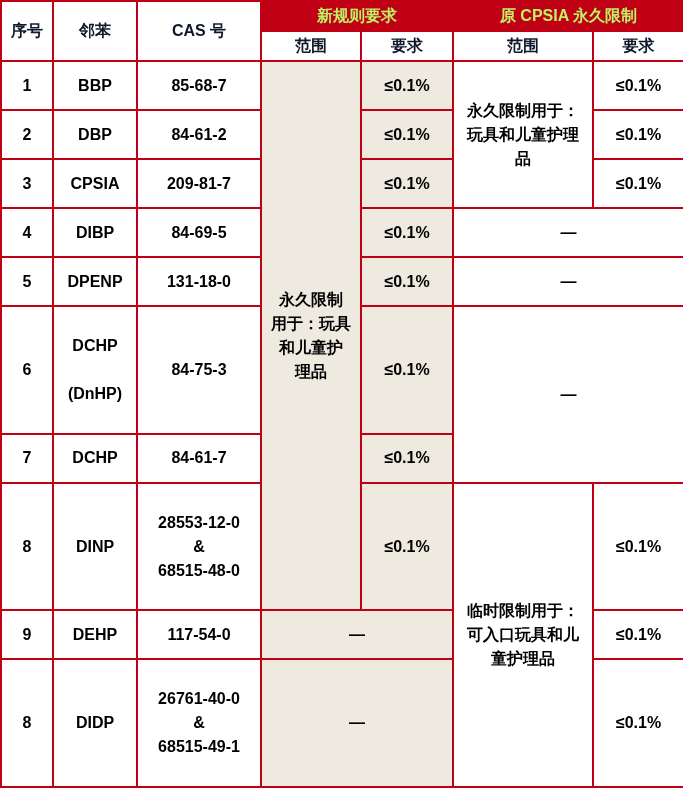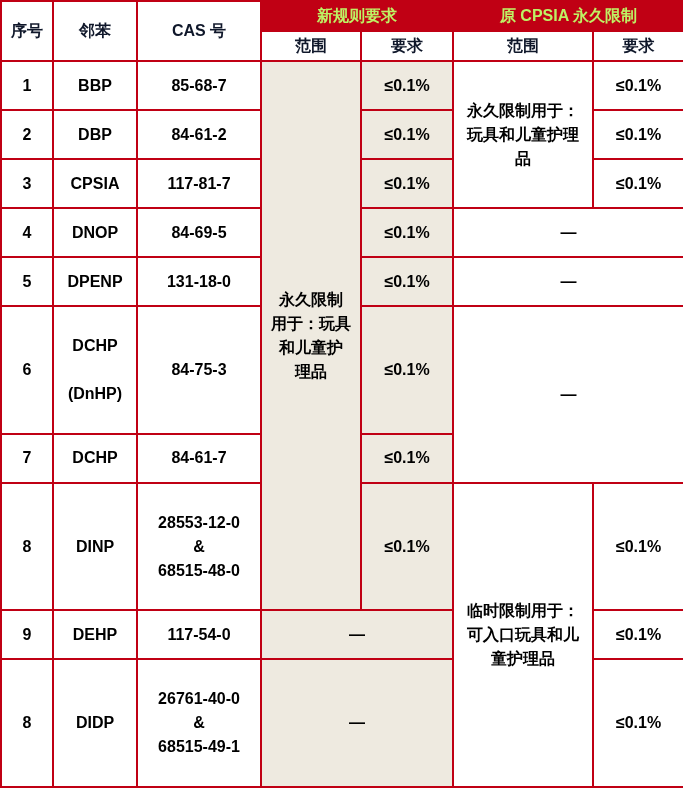--- a/index.html
+++ b/index.html
@@ -133,28 +133,28 @@
         <td class="white">2</td>
         <td class="white">DBP</td>
         <td class="white">84-61-2</td>
         <td class="beige">≤0.1%</td>
         <td class="white">≤0.1%</td>
       </tr>
 
       <tr>
         <td class="white">3</td>
         <td class="white">CPSIA</td>
-        <td class="white">117-81-7</td>
+        <td class="white">209-81-7</td>
         <td class="beige">≤0.1%</td>
         <td class="white">≤0.1%</td>
       </tr>
 
       <tr>
         <td class="white">4</td>
-        <td class="white">DNOP</td>
+        <td class="white">DIBP</td>
         <td class="white">84-69-5</td>
         <td class="beige">≤0.1%</td>
         <td class="white dash" colspan="2">—</td>
       </tr>
 
       <tr>
         <td class="white">5</td>
         <td class="white">DPENP</td>
         <td class="white">131-18-0</td>
         <td class="beige">≤0.1%</td>

